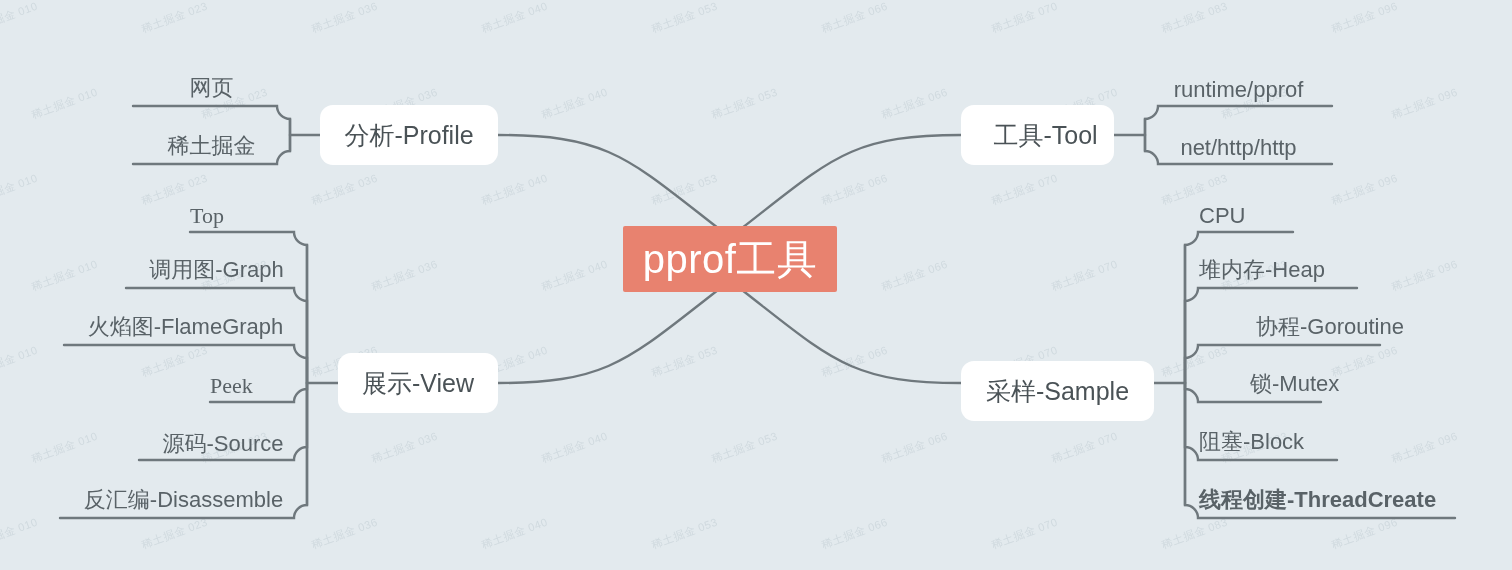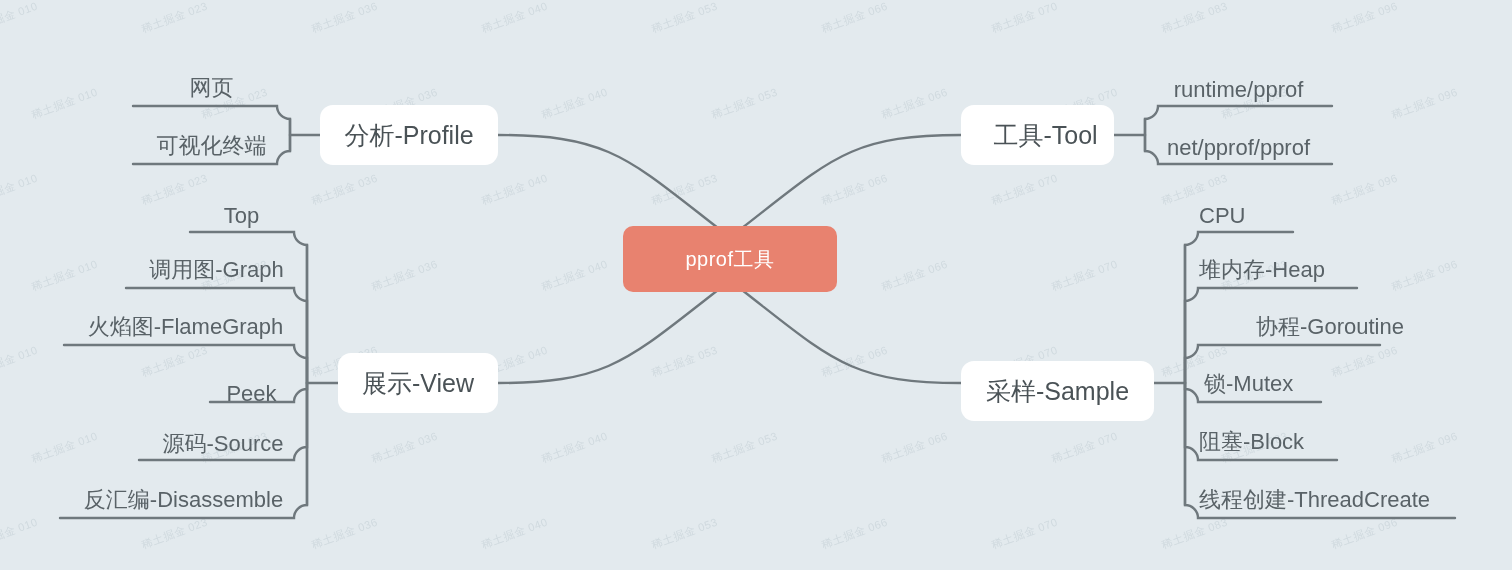--- a/index.html
+++ b/index.html
@@ -57,42 +57,42 @@
     z-index: 2;
     box-sizing: border-box;
     display: flex;
     align-items: center;
     justify-content: center;
     white-space: nowrap;
   }
   .root-node {
     background: #e8826f;
     color: #ffffff;
-    border-radius: 10px;
-    font-size: 20px;
+    border-radius: 2px;
+    font-size: 40px;
     letter-spacing: .5px;
   }
   .branch-node {
     background: #ffffff;
     color: #4a5256;
     border-radius: 13px;
     font-size: 25px;
   }
   .leaf {
     position: absolute;
     z-index: 2;
     color: #596267;
     font-size: 22px;
     white-space: nowrap;
     display: flex;
     align-items: flex-end;
     box-sizing: border-box;
     padding-bottom: 3px;
   }
-  .leaf.align-right { justify-content: center; padding-right: 14px; }
+  .leaf.align-right { justify-content: flex-start; padding-right: 14px; font-family: Liberation Serif, serif; }
   .leaf.align-left  { justify-content: flex-start; padding-left: 14px; }
   .leaf.align-center{ justify-content: center; }
   
   #credit {
     position: absolute;
     right: 14px;
     bottom: 8px;
     z-index: 3;
     font-size: 17px;
     color: #93a1a9;
@@ -205,68 +205,68 @@
       <div class="node root-node" style="left: 623px; top: 226px; width: 214px; height: 66px; background: rgb(232, 130, 111); color: rgb(255, 255, 255);">
         <span>pprof工具</span>
       </div>
       <div class="node branch-node" style="left: 320px; top: 105px; width: 178px; height: 60px;">
         <span>分析-Profile</span>
       </div>
       <div class="leaf align-center" style="left: 133px; top: 66px; width: 157px; height: 40px;">
         <span>网页</span>
       </div>
       <div class="leaf align-center" style="left: 133px; top: 124px; width: 157px; height: 40px;">
-        <span>可视化终端</span>
+        <span>稀土掘金</span>
       </div>
       <div class="node branch-node" style="left: 338px; top: 353px; width: 160px; height: 60px;">
         <span>展示-View</span>
       </div>
       <div class="leaf align-right" style="left: 190px; top: 190px; width: 117px; height: 42px;">
         <span>Top</span>
       </div>
       <div class="leaf align-center" style="left: 126px; top: 246px; width: 181px; height: 42px;">
         <span>调用图-Graph</span>
       </div>
       <div class="leaf align-center" style="left: 64px; top: 303px; width: 243px; height: 42px; justify-content: center;">
         <span>火焰图-FlameGraph</span>
       </div>
-      <div class="leaf align-right" style="left: 210px; top: 368px; width: 97px; height: 42px;">
+      <div class="leaf align-right" style="left: 210px; top: 360px; width: 97px; height: 42px;">
         <span>Peek</span>
       </div>
       <div class="leaf align-center" style="left: 139px; top: 420px; width: 168px; height: 42px;">
         <span>源码-Source</span>
       </div>
       <div class="leaf align-center" style="left: 60px; top: 476px; width: 247px; height: 42px;">
         <span>反汇编-Disassemble</span>
       </div>
       <div class="node branch-node" style="left: 961px; top: 105px; width: 153px; height: 60px; padding-left: 16px;">
         <span>工具-Tool</span>
       </div>
       <div class="leaf align-center" style="left: 1145px; top: 66px; width: 187px; height: 40px;">
         <span>runtime/pprof</span>
       </div>
       <div class="leaf align-center" style="left: 1145px; top: 124px; width: 187px; height: 40px;">
-        <span>net/pprof/pprof</span>
+        <span>net/http/http</span>
       </div>
       <div class="node branch-node" style="left: 961px; top: 353px; width: 193px; height: 60px; margin-top: 8px;">
         <span>采样-Sample</span>
       </div>
       <div class="leaf align-left" style="left: 1185px; top: 190px; width: 108px; height: 42px; text-align: right;">
         <span>CPU</span>
       </div>
       <div class="leaf align-left" style="left: 1185px; top: 246px; width: 172px; height: 42px;">
         <span>堆内存-Heap</span>
       </div>
       <div class="leaf align-left" style="left: 1242px; top: 303px; width: 195px; height: 42px;">
         <span>协程-Goroutine</span>
       </div>
-      <div class="leaf align-left" style="left: 1179px; top: 360px; width: 136px; height: 42px; padding-left: 25px;">
+      <div class="leaf align-left" style="left: 1225px; top: 360px; width: 136px; height: 42px; padding-left: 25px;">
         <span>锁-Mutex</span>
       </div>
       <div class="leaf align-left" style="left: 1185px; top: 418px; width: 152px; height: 42px;">
         <span>阻塞-Block</span>
       </div>
-      <div class="leaf align-left" style="left: 1185px; top: 476px; width: 270px; height: 42px;">
+      <div class="leaf align-left" style="left: 1185px; top: 476px; width: 270px; height: 42px; font-weight: bold;">
         <span>线程创建-ThreadCreate</span>
       </div>
     </div>
 
 </div>
 
 </body></html>

